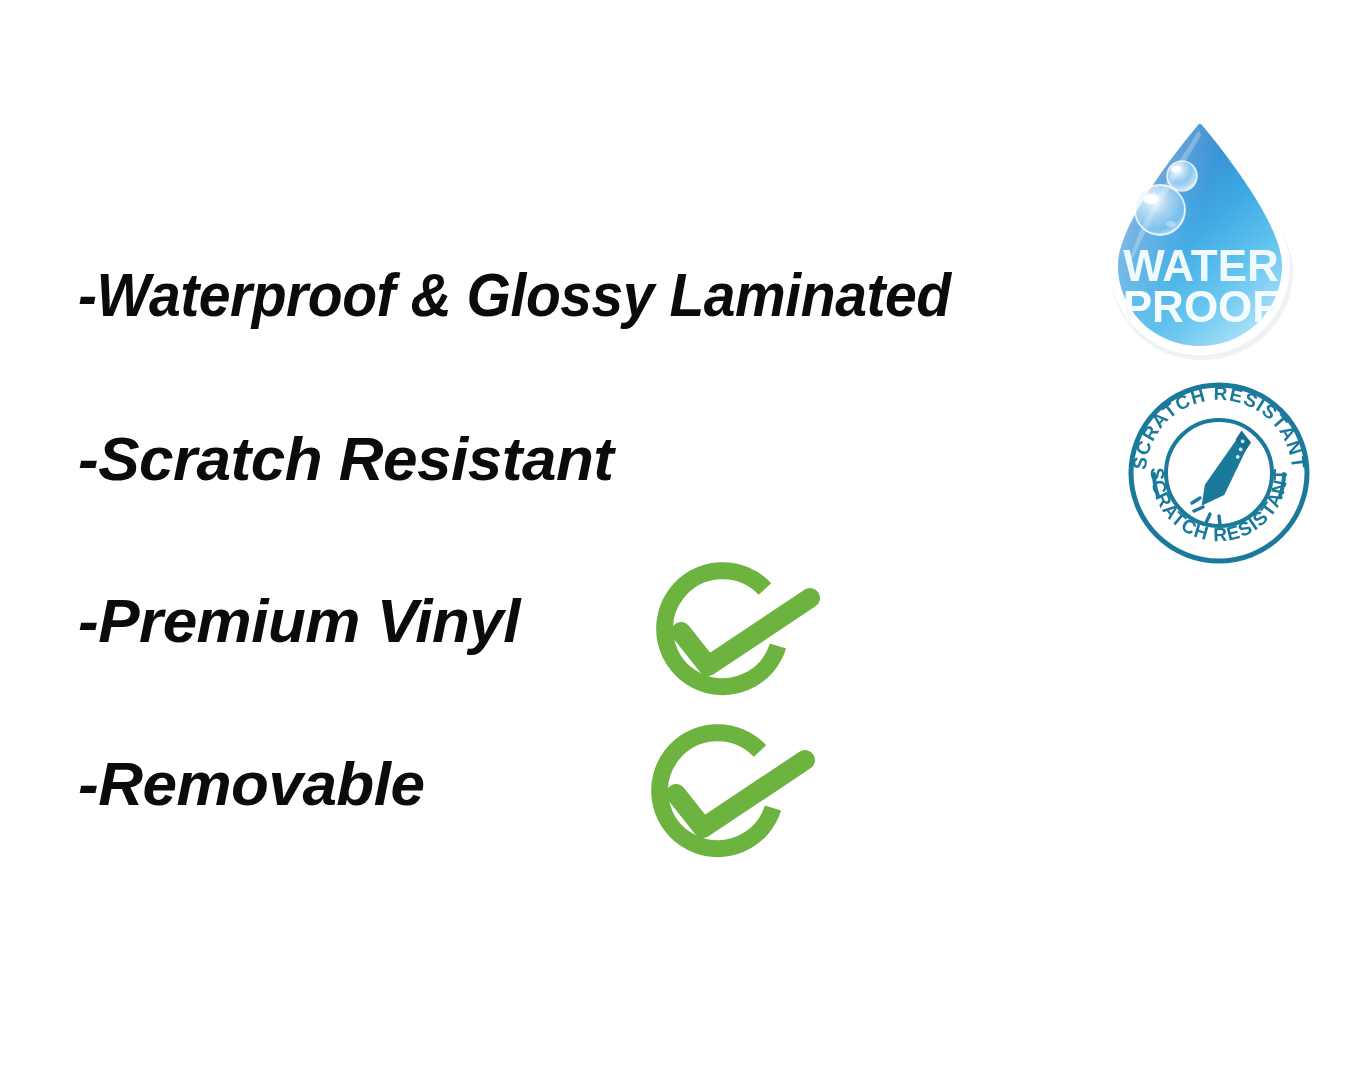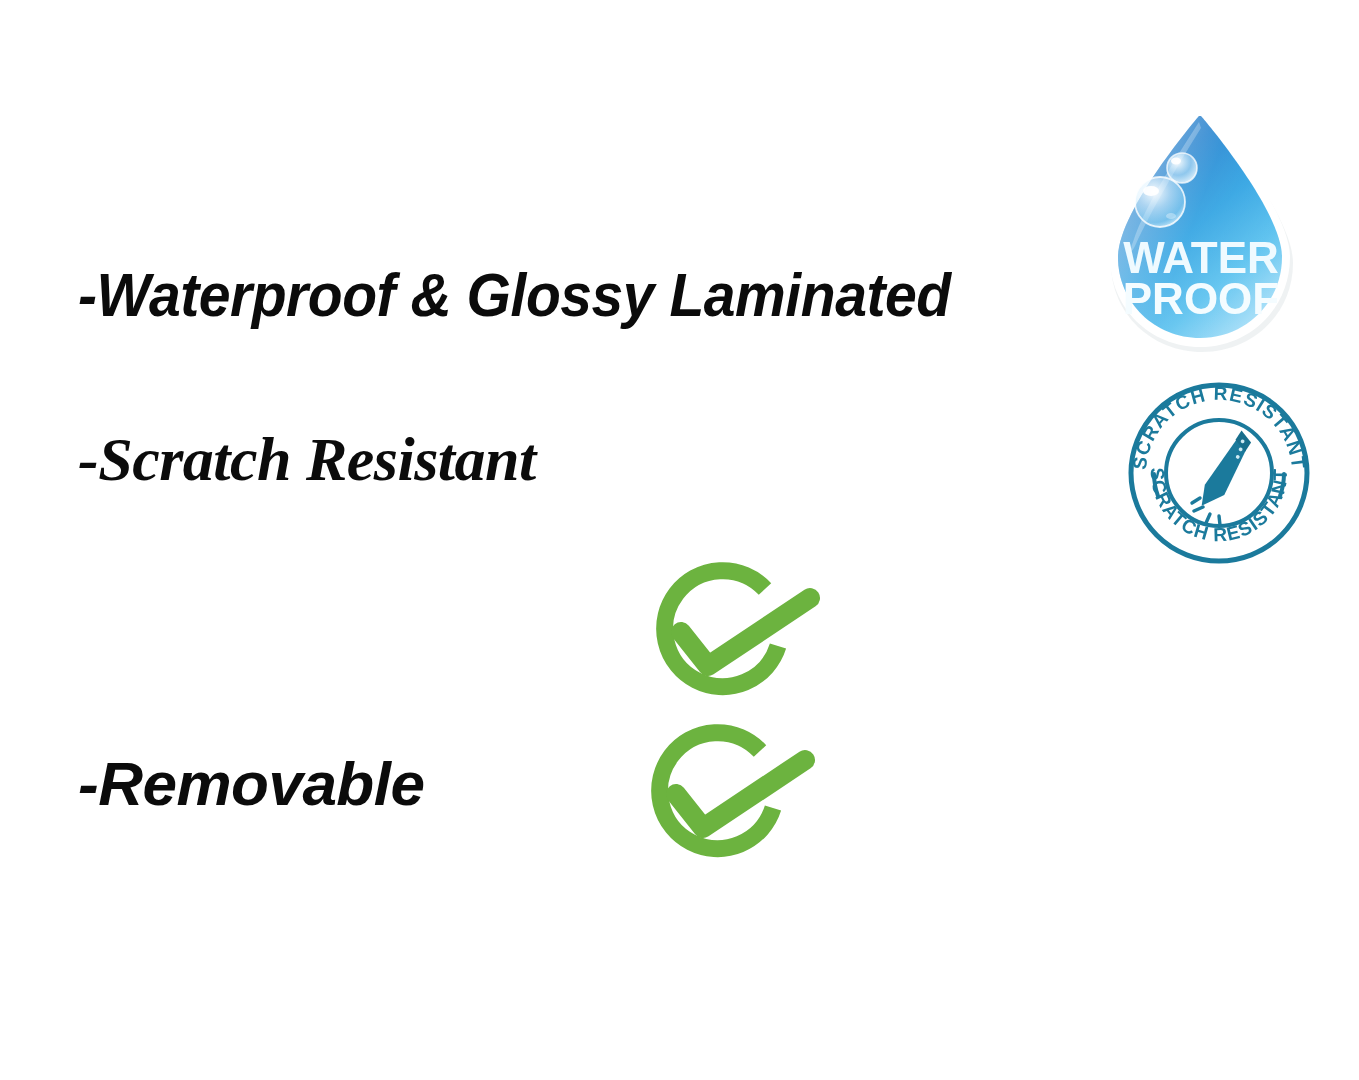--- a/index.html
+++ b/index.html
@@ -32,29 +32,29 @@
     left: 78px;
     white-space: nowrap;
     font-family: "Liberation Sans", sans-serif;
     font-weight: bold;
     font-style: italic;
     color: #0b0b0b;
     letter-spacing: -0.5px;
     line-height: 1;
   }
   .fl-0 { top: 264px; font-size: 62px; transform: scaleX(0.92); transform-origin: left center; }
-  .fl-1 { top: 428px; font-size: 62px; transform: scaleX(1.0);  transform-origin: left center; font-family: Liberation Serif, serif; }
+  .fl-1 { top: 428px; font-size: 62px; transform: scaleX(1.0);  transform-origin: left center; }
   .fl-2 { top: 590px; font-size: 62px; transform: scaleX(1.0);  transform-origin: left center; }
   .fl-3 { top: 753px; font-size: 62px; transform: scaleX(1.0);  transform-origin: left center; font-style: italic; }
 
   
   .waterproof-badge {
     position: absolute;
     left: 1097px;
-    top: 100px;
+    top: 108px;
     width: 210px;
     height: 258px;
   }
   .waterproof-badge svg { display: block; }
 
   
   .scratch-badge {
     position: absolute;
     left: 1124px;
     top: 378px;
@@ -74,20 +74,21 @@
   .check-icon svg { display: block; }
 </style>
 </head>
 <body>
 
 <div id="page">
 
   <div class="feature-list">
     <div class="feature-line fl-0">-Waterproof &amp; Glossy Laminated</div>
     <div class="feature-line fl-1">-Scratch Resistant</div>
+    <div class="feature-line fl-2">-Premium Vinyl</div>
     <div class="feature-line fl-3">-Removable</div>
   </div>
 
   <div class="waterproof-badge">
     <svg width="210" height="258" viewBox="0 0 210 258" xmlns="http://www.w3.org/2000/svg">
       <defs>
         <linearGradient id="dropGrad" x1="0.18" y1="0" x2="0.86" y2="1">
           <stop offset="0%" stop-color="#1b6fc0"></stop>
           <stop offset="22%" stop-color="#1d7ecd"></stop>
           <stop offset="48%" stop-color="#2ea2e2"></stop>

